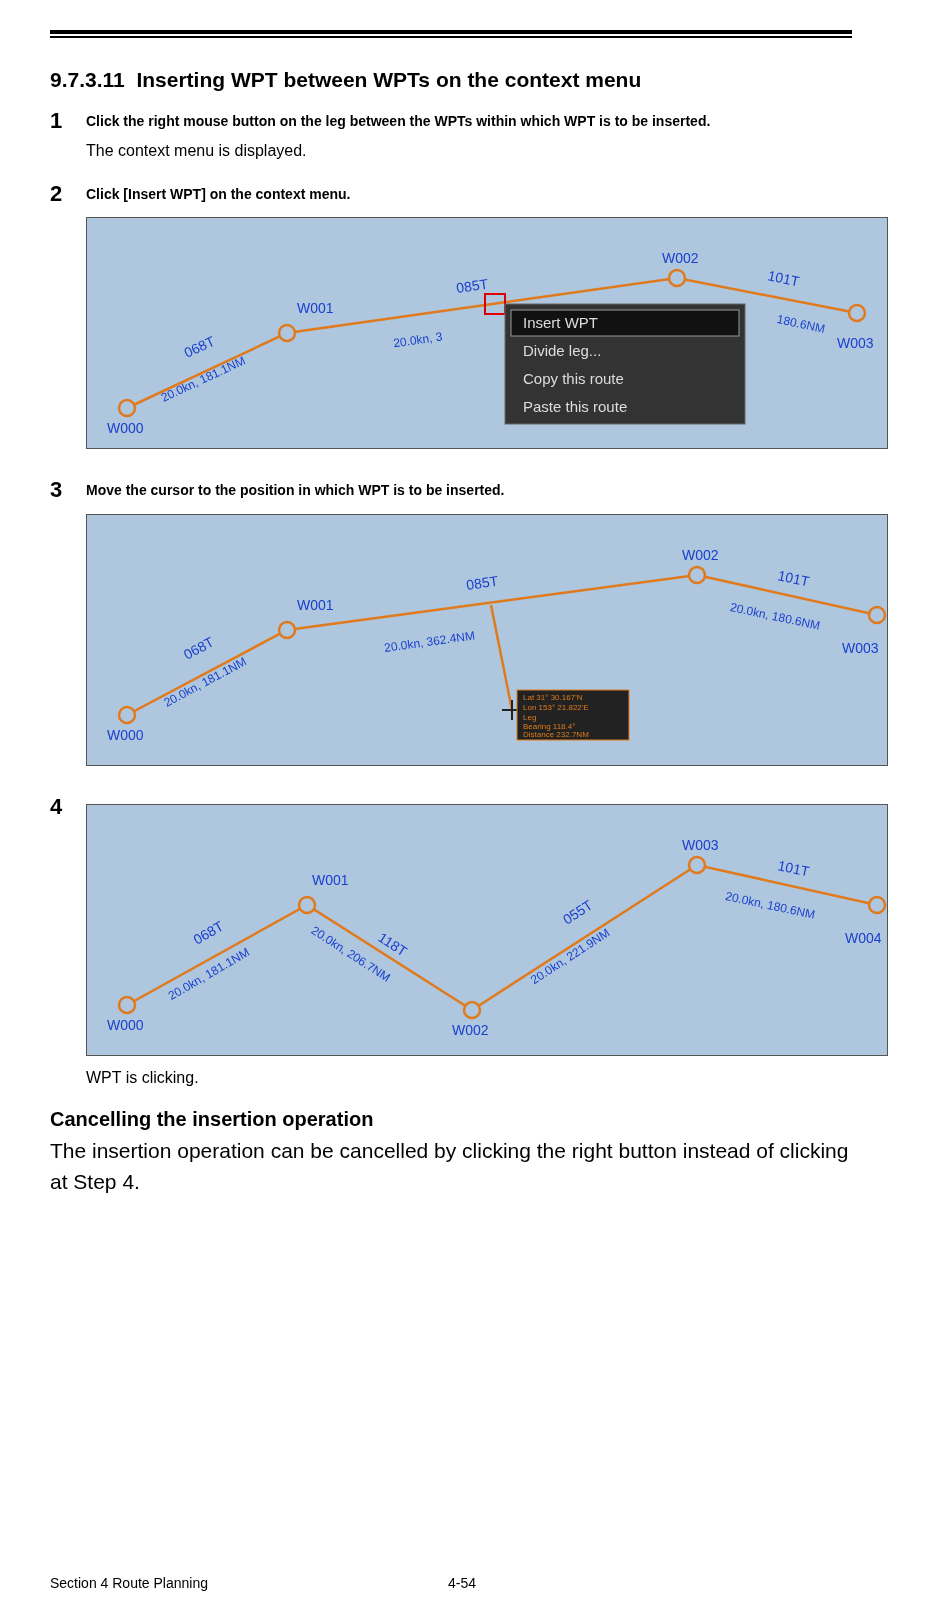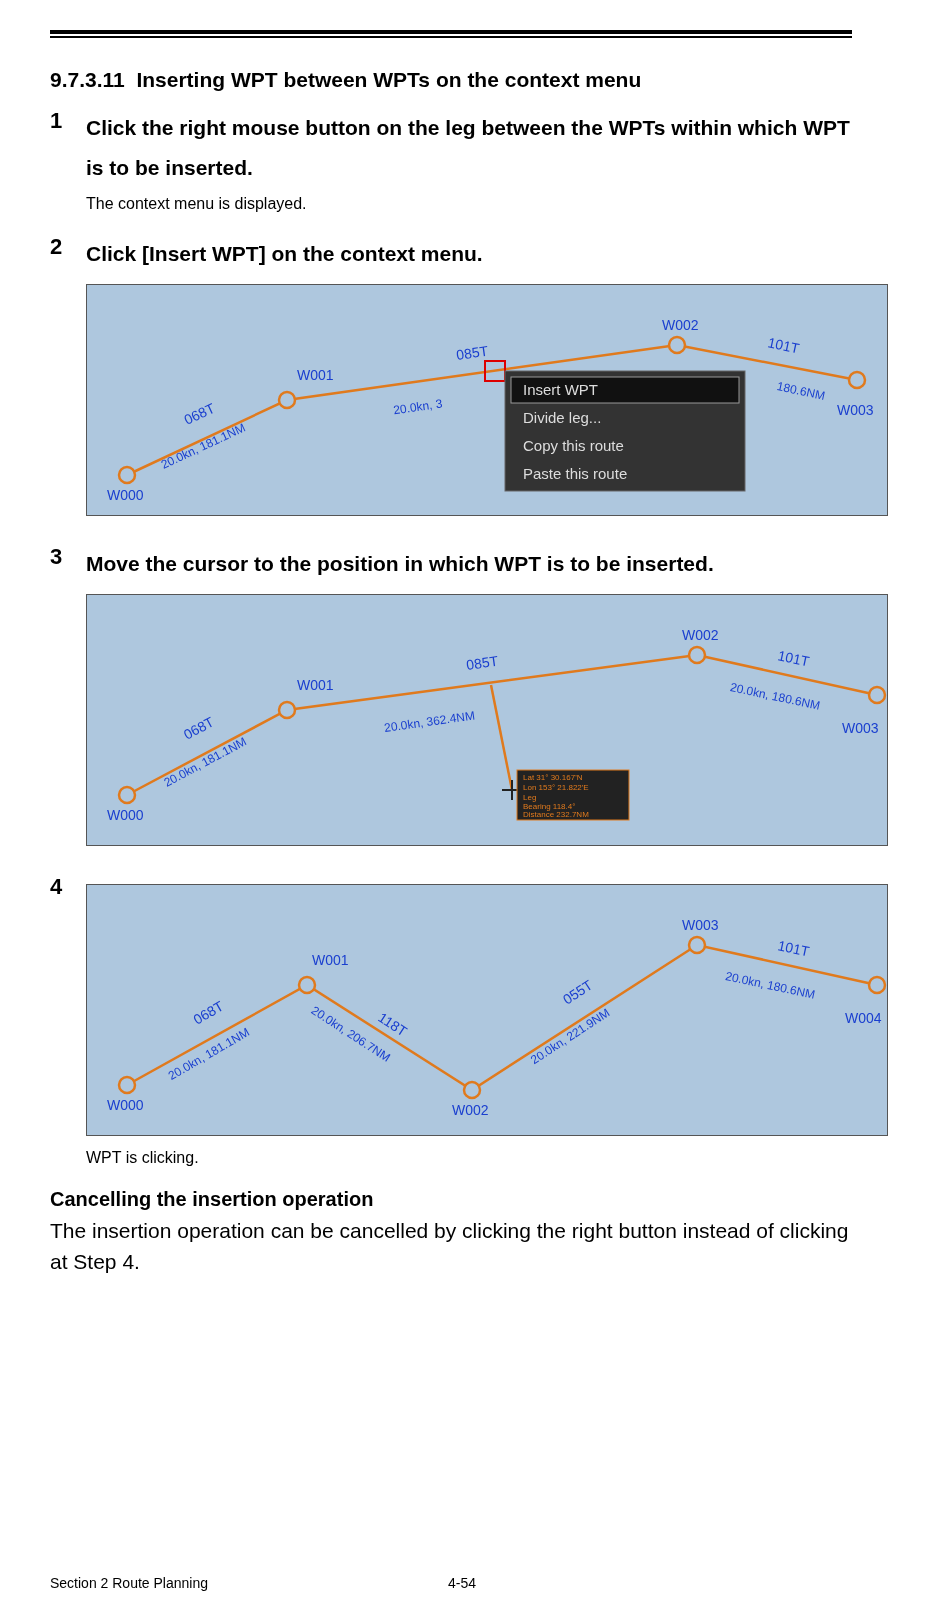--- a/index.html
+++ b/index.html
@@ -42,21 +42,21 @@
     flex: 0 0 36px;
     font-size: 22px;
     font-weight: bold;
     line-height: 1.2;
   }
   .step-body {
     flex: 1 1 auto;
   }
   .step-main {
     font-weight: bold;
-    font-size: 21px;
+    font-size: 14px;
     line-height: 1.9;
   }
   .step-note {
     font-weight: normal;
     font-size: 16px;
     margin-top: 4px;
     line-height: 1.5;
   }
   .figure-box {
     margin: 10px 0 10px 0;
@@ -284,16 +284,16 @@
         <div class="step-note">WPT is clicking.</div>
       </div>
     </li>
 
   </ol>
 
   <h3 class="subhead">Cancelling the insertion operation</h3>
   <p class="body-text">The insertion operation can be cancelled by clicking the right button instead of clicking at Step 4.</p>
 
   <div class="footer">
-    <span>Section 2    Route Planning</span>
+    <span>Section 4    Route Planning</span>
     <span>4-54</span>
   </div>
 </div>
 
 </body></html>

